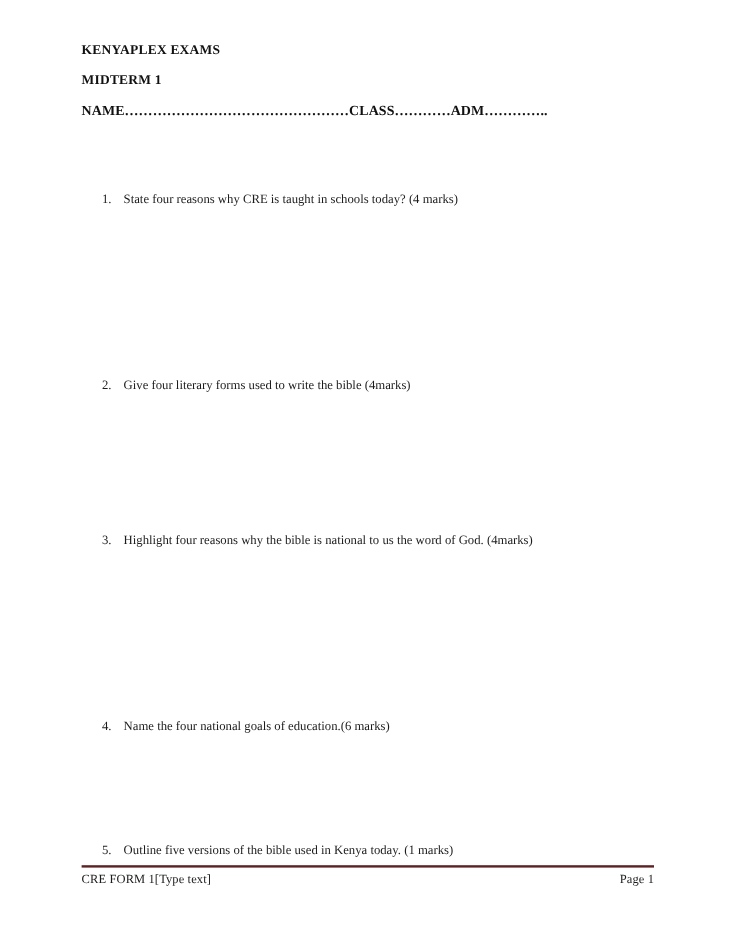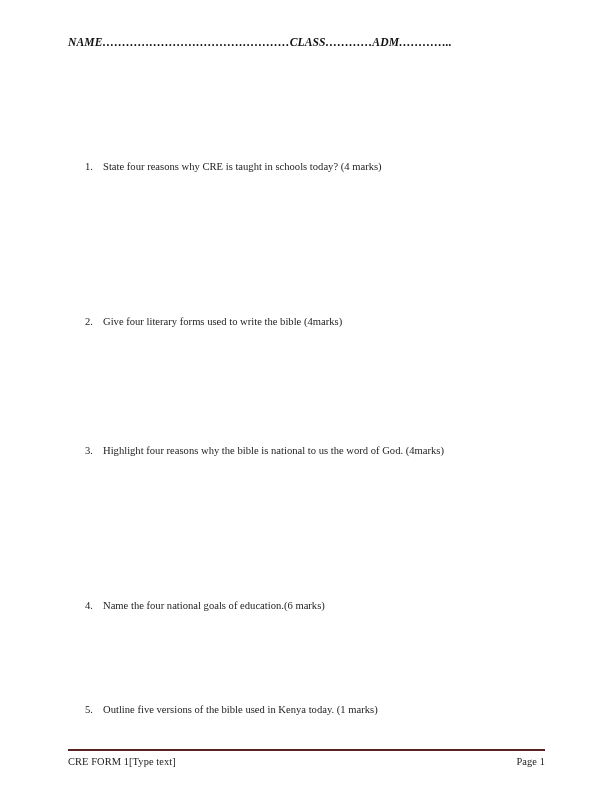--- a/index.html
+++ b/index.html
@@ -40,21 +40,20 @@
     padding-left: 4px;
   }
 
   .name-line {
     font-size: 11.6px;
     font-weight: bold;
     line-height: 25px;
     color: #111111;
     white-space: pre;
     letter-spacing: 0.1px;
-    font-style: italic;
   }
 
   
   .questions {
     position: absolute;
     left: 85px;
     top: 160px;
     width: 450px;
   }
 
@@ -82,21 +81,20 @@
   .gap-2 { height: 115px; }
   .gap-3 { height: 141px; }
   .gap-4 { height: 90px; }
 
   
   .footer {
     position: absolute;
     left: 68px;
     right: 67px;
     top: 721px;
-    margin-top: 28px;
   }
 
   .footer-rule {
     height: 0;
     border-top: 2.2px solid #5c2223;
     width: 100%;
   }
 
   .footer-row {
     display: flex;
@@ -110,20 +108,22 @@
 
   .footer-left { white-space: pre; }
   .footer-right { white-space: pre; }
 </style>
 </head>
 <body>
 
 <div class="page">
 
   <div class="header">
+    <div class="header-line">KENYAPLEX EXAMS</div>
+    <div class="header-line">MIDTERM 1</div>
     <div class="name-line">NAME…………………………………………CLASS…………ADM…………..</div>
   </div>
 
   <div class="questions">
 
     <div class="question">
       <span class="q-num">1.</span>
       <span class="q-text">State four reasons why CRE is taught in schools today? (4 marks)</span>
     </div>
     <div class="gap-1"></div>

